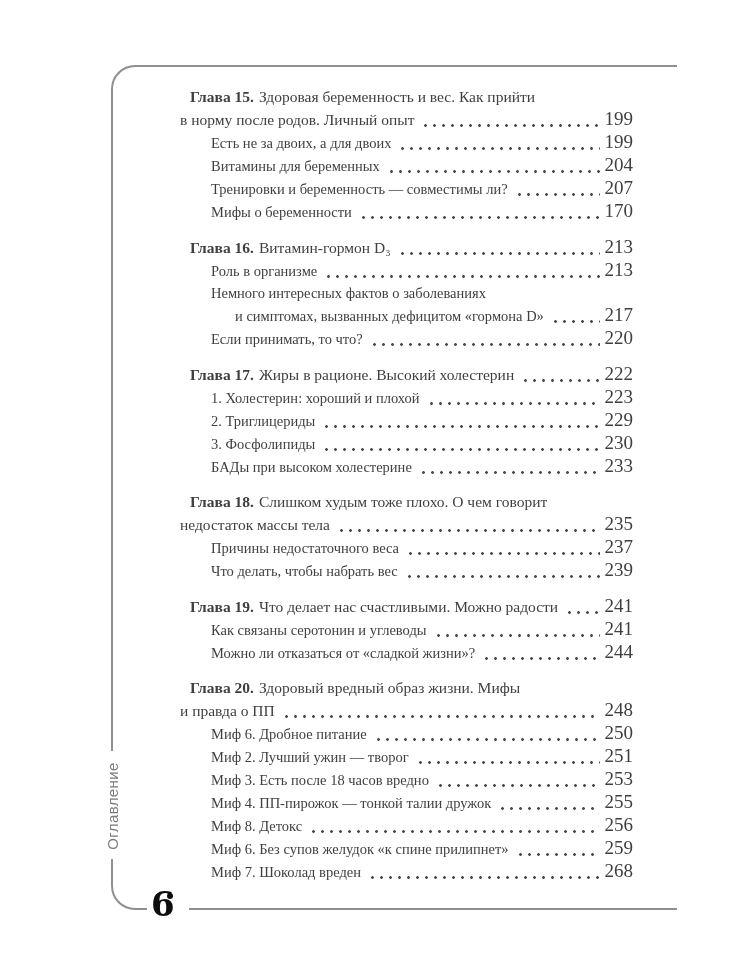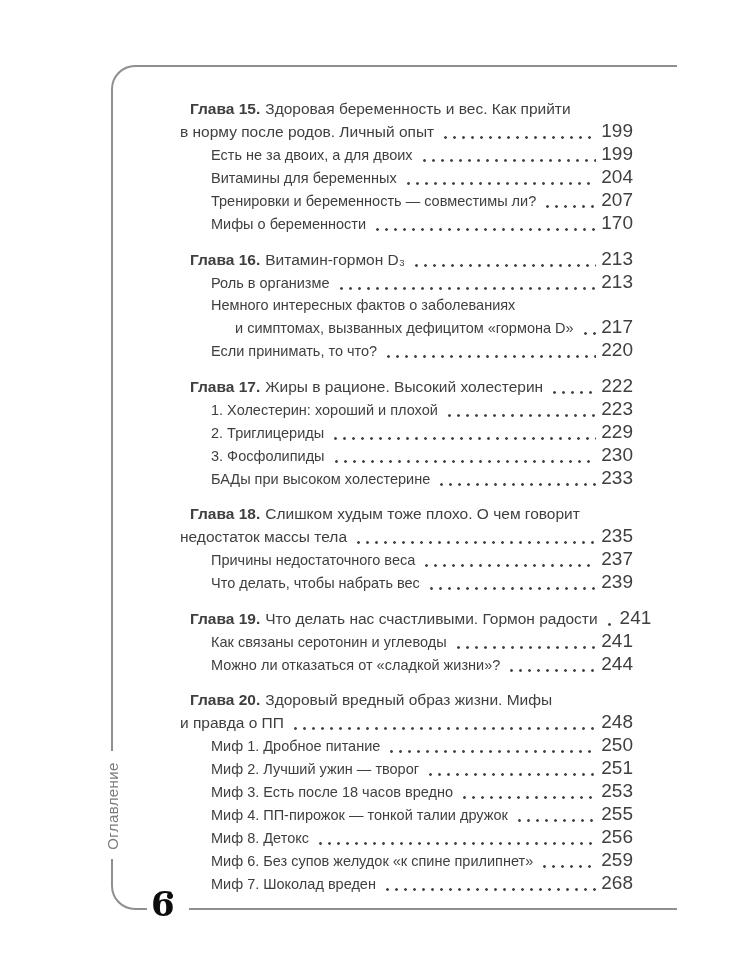--- a/index.html
+++ b/index.html
@@ -28,21 +28,21 @@
   }
   
   .frame-gap-bottom{position:absolute;left:147px;top:901px;width:42px;height:14px;background:var(--bg);}
   .folio{
     position:absolute;left:151px;top:887px;
     font-family:"DejaVu Serif","Liberation Serif",serif;
     font-weight:700;font-size:34px;line-height:34px;color:var(--folio);
   }
   .folio-dot{position:absolute;left:167px;top:893px;width:6px;height:6px;border-radius:50%;background:var(--folio);}
   
-  .toc{position:absolute;left:180px;top:98px;width:453px;}
+  .toc{position:absolute;left:180px;top:86px;width:453px;font-family:Liberation Serif, serif;}
   .section{margin-top:13px;}
   .section:first-child{margin-top:0;}
   .row{display:flex;align-items:baseline;line-height:22px;white-space:nowrap;}
   .row-h1{padding-left:10px;font-size:15.5px;}
   .row-h2{padding-left:0;font-size:15.5px;}
   .row-s1{padding-left:31px;font-size:14.5px;}
   .row-s2{padding-left:55px;font-size:14.5px;}
   .bold{font-weight:700;margin-right:5px;}
   .leader{
     flex:1 1 14px;min-width:10px;align-self:stretch;margin:0 5px 0 7px;
@@ -165,21 +165,21 @@
         </div>
         <div class="row row-s1">
           <span>Что делать, чтобы набрать вес</span>
           <span class="leader"></span>
           <span class="pageno">239</span>
         </div>
       </div>
       <div class="section">
         <div class="row row-h1">
           <span class="bold">Глава 19.</span>
-          <span>Что делать нас счастливыми. Гормон радости</span>
+          <span>Что делает нас счастливыми. Можно радости</span>
           <span class="leader"></span>
           <span class="pageno">241</span>
         </div>
         <div class="row row-s1">
           <span>Как связаны серотонин и углеводы</span>
           <span class="leader"></span>
           <span class="pageno">241</span>
         </div>
         <div class="row row-s1">
           <span>Можно ли отказаться от «сладкой жизни»?</span>
@@ -191,21 +191,21 @@
         <div class="row row-h1">
           <span class="bold">Глава 20.</span>
           <span>Здоровый вредный образ жизни. Мифы</span>
         </div>
         <div class="row row-h2">
           <span>и правда о ПП</span>
           <span class="leader"></span>
           <span class="pageno">248</span>
         </div>
         <div class="row row-s1">
-          <span>Миф 1. Дробное питание</span>
+          <span>Миф 6. Дробное питание</span>
           <span class="leader"></span>
           <span class="pageno">250</span>
         </div>
         <div class="row row-s1">
           <span>Миф 2. Лучший ужин — творог</span>
           <span class="leader"></span>
           <span class="pageno">251</span>
         </div>
         <div class="row row-s1">
           <span>Миф 3. Есть после 18 часов вредно</span>

